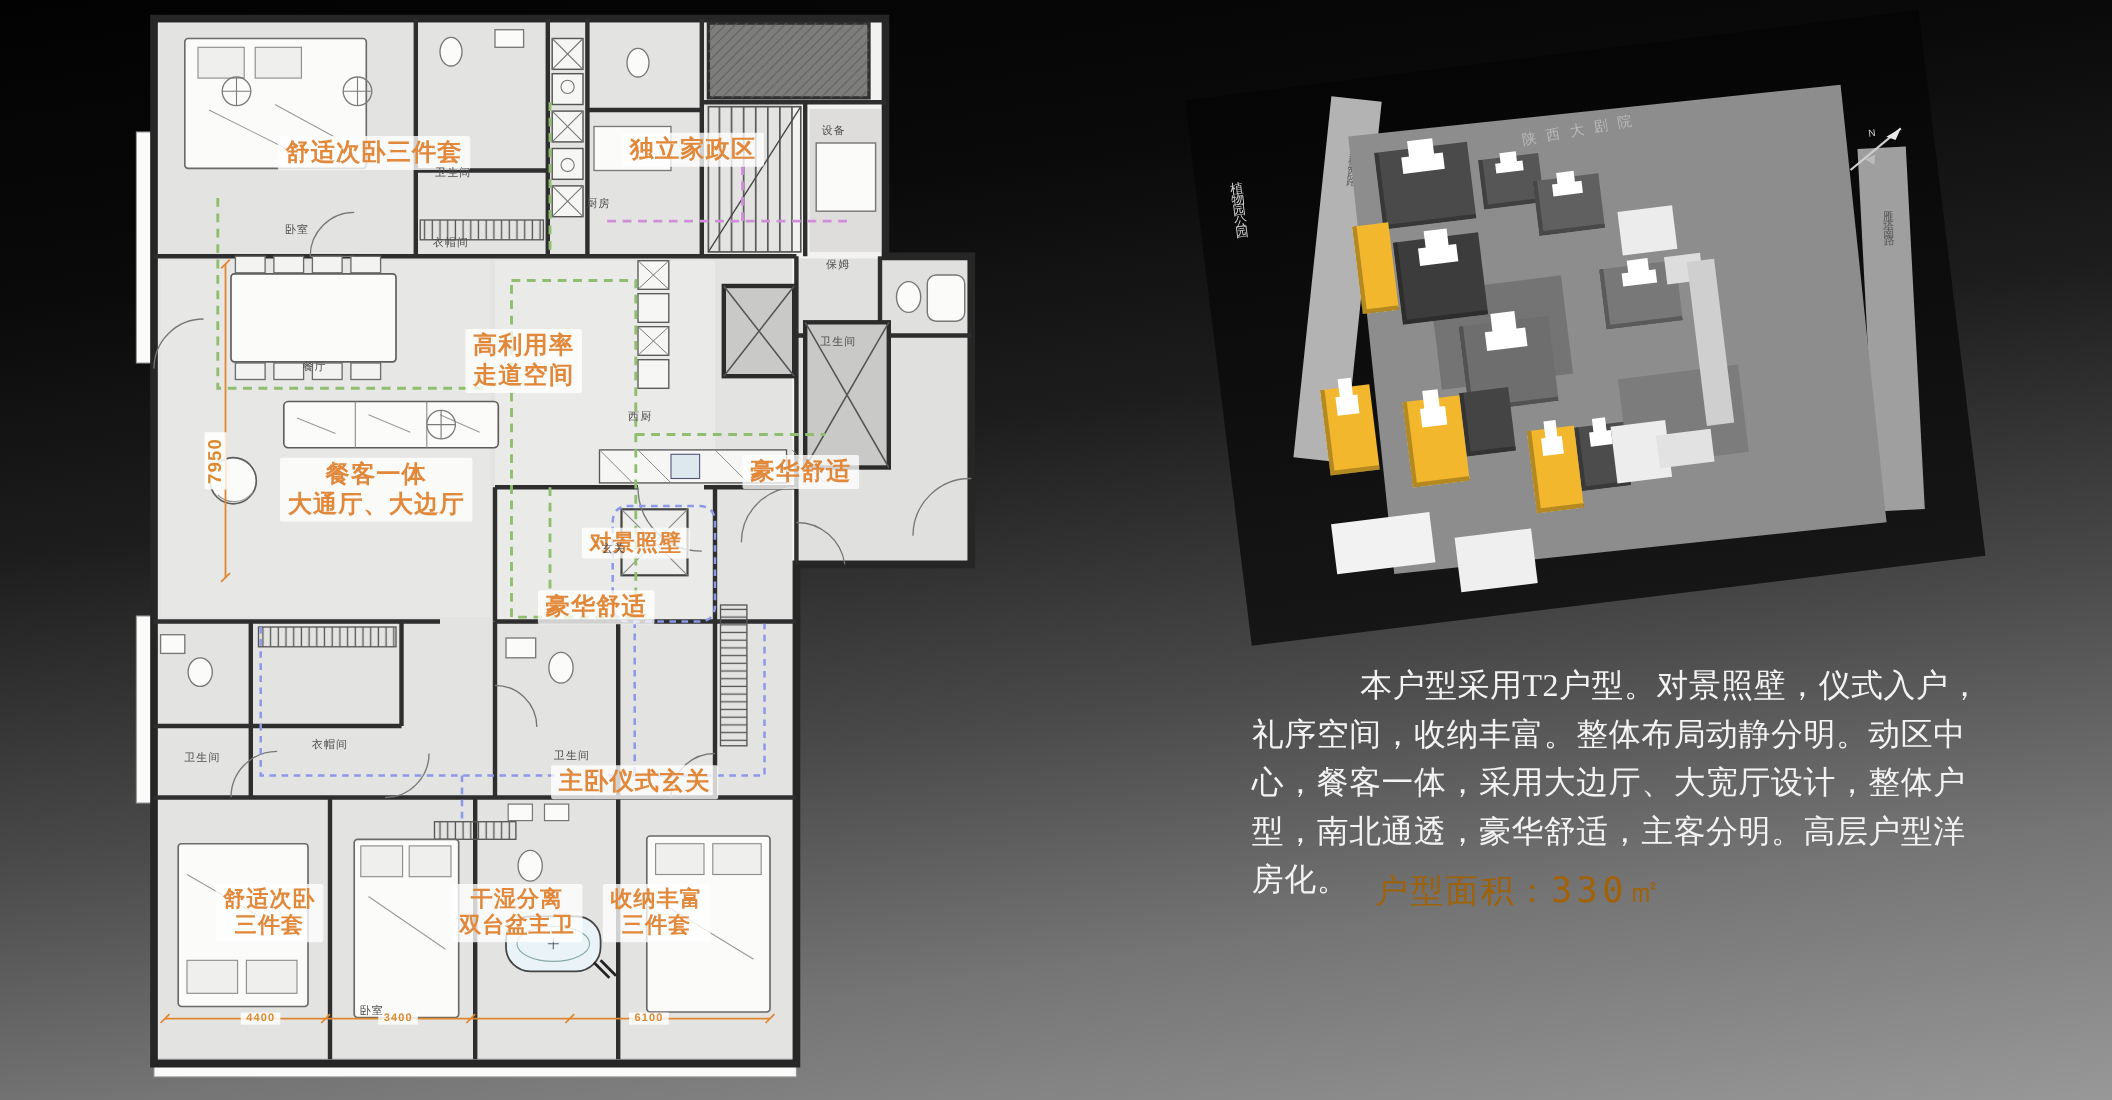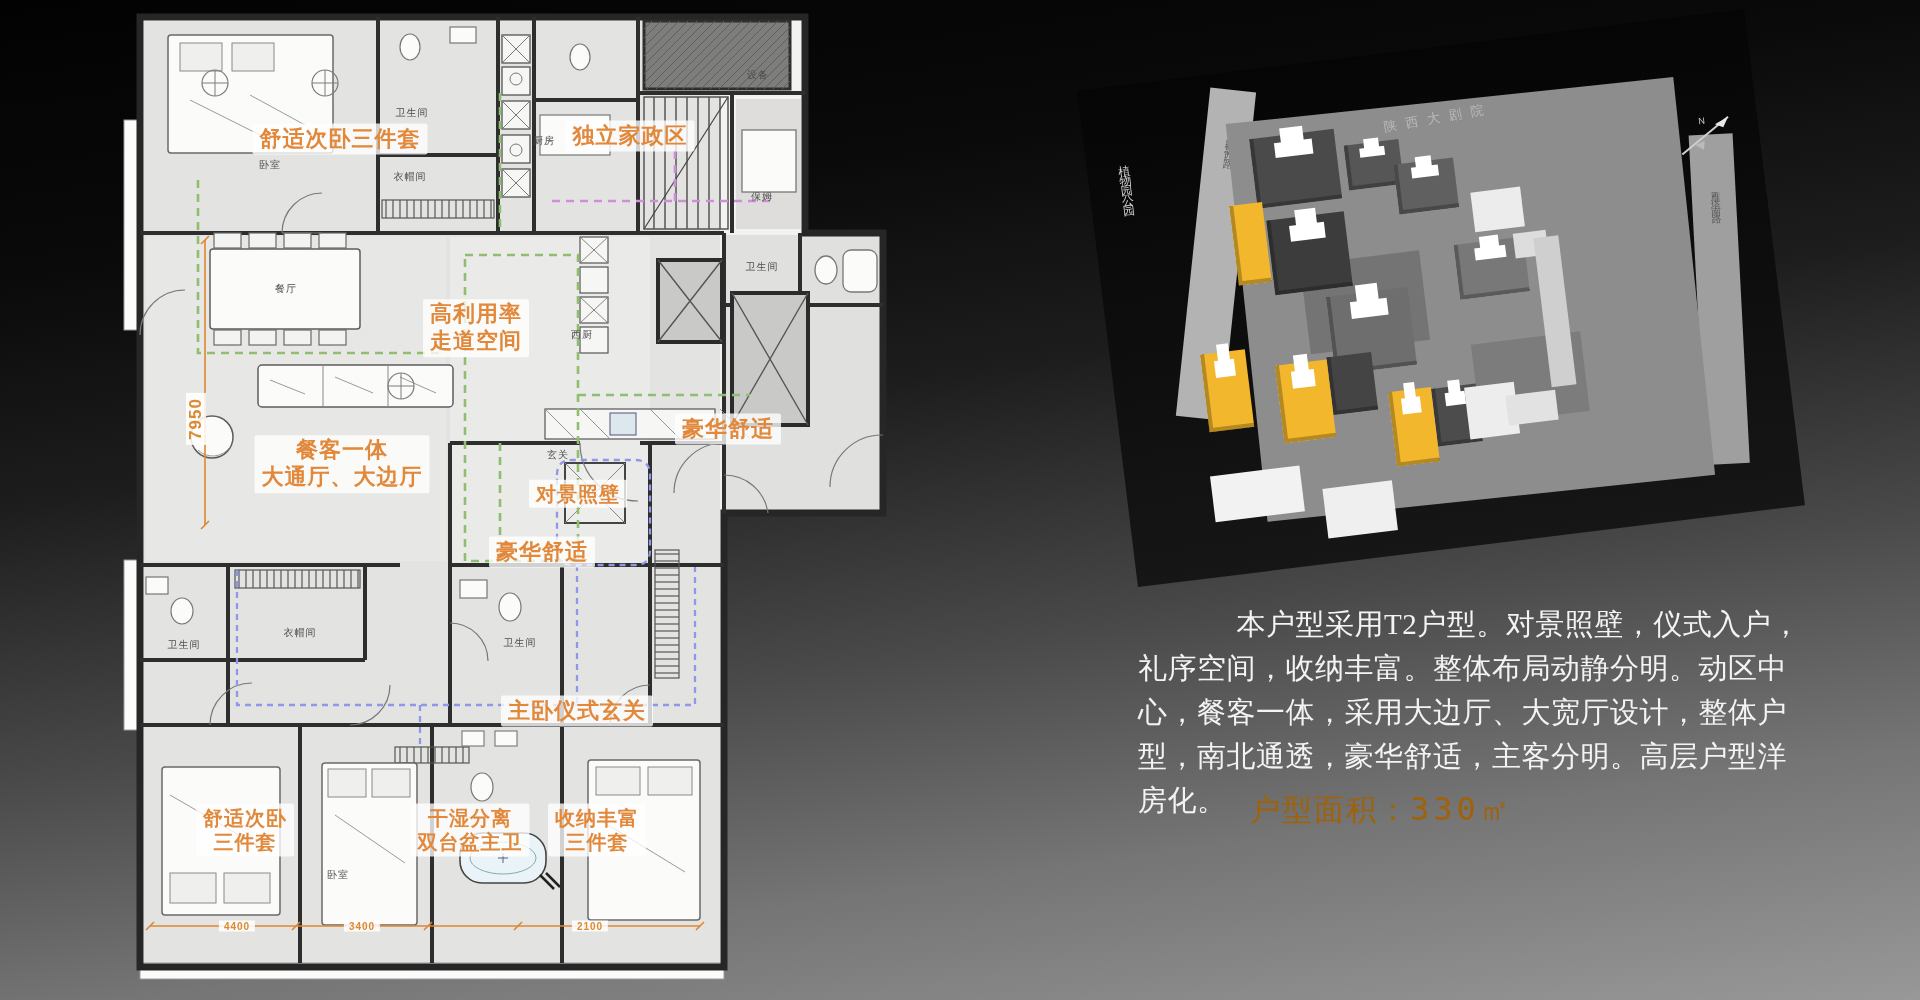--- a/index.html
+++ b/index.html
@@ -19,21 +19,21 @@
   }
   .anno.small{font-size:20px;}
   .dim{
     position:absolute;transform:translate(-50%,-50%);
     color:#dd8a30;font-weight:bold;font-size:10px;
     background:rgba(255,255,255,0.85);padding:0 5px;letter-spacing:1px;
   }
   .dim.vert{transform:translate(-50%,-50%) rotate(-90deg);font-size:17px;}
   .rlabel{
     position:absolute;transform:translate(-50%,-50%);
-    color:#4e4e4e;font-size:10px;letter-spacing:1px;white-space:nowrap;
+    color:#4e4e4e;font-size:10px;letter-spacing:1px;white-space:nowrap;margin-top:44px;
   }
   
   #site{position:absolute;left:1105px;top:48px;width:672px;height:500px;}
   #site .frame{
     position:absolute;inset:0;transform:rotate(-7deg);
     background:linear-gradient(180deg,#050505,#0e0e0e 55%,#161616);
     overflow:hidden;
   }
   .blk{position:absolute;}
   .tower{box-shadow:inset 4px -4px 0 rgba(0,0,0,0.25);}
@@ -269,37 +269,37 @@
       <path d="M36,925 L44,917 M182,925 L190,917 M314,925 L322,917 M404,925 L412,917 M586,925 L594,917"></path>
       <path d="M95,235 V520"></path>
       <path d="M91,239 L99,231 M91,524 L99,516"></path>
     </g>
   </svg>
 
   <div class="anno" style="left:230px;top:134px">舒适次卧三件套</div>
   <div class="anno" style="left:520px;top:131px">独立家政区</div>
   <div class="anno" style="left:366px;top:323px">高利用率
 走道空间</div>
-  <div class="anno" style="left:232px;top:459px">餐客一体
+  <div class="anno" style="left:232px;top:440px">餐客一体
 大通厅、大边厅</div>
   <div class="anno" style="left:618px;top:424px">豪华舒适</div>
   <div class="anno small" style="left:468px;top:489px">对景照壁</div>
   <div class="anno" style="left:432px;top:547px">豪华舒适</div>
   <div class="anno" style="left:467px;top:706px">主卧仪式玄关</div>
   <div class="anno small" style="left:135px;top:825px">舒适次卧
 三件套</div>
   <div class="anno small" style="left:360px;top:825px">干湿分离
 双台盆主卫</div>
   <div class="anno small" style="left:487px;top:825px">收纳丰富
 三件套</div>
 
   <div class="dim vert" style="left:86px;top:414px">7950</div>
   <div class="dim" style="left:127px;top:921px">4400</div>
   <div class="dim" style="left:252px;top:921px">3400</div>
-  <div class="dim" style="left:480px;top:921px">2100</div>
+  <div class="dim" style="left:480px;top:921px">6100</div>
 
   <div class="rlabel" style="left:160px;top:160px">卧室</div>
   <div class="rlabel" style="left:302px;top:108px">卫生间</div>
   <div class="rlabel" style="left:300px;top:172px">衣帽间</div>
   <div class="rlabel" style="left:434px;top:136px">厨房</div>
   <div class="rlabel" style="left:648px;top:70px">设备</div>
   <div class="rlabel" style="left:652px;top:192px">保姆</div>
   <div class="rlabel" style="left:176px;top:284px">餐厅</div>
   <div class="rlabel" style="left:472px;top:330px">西厨</div>
   <div class="rlabel" style="left:448px;top:450px">玄关</div>

